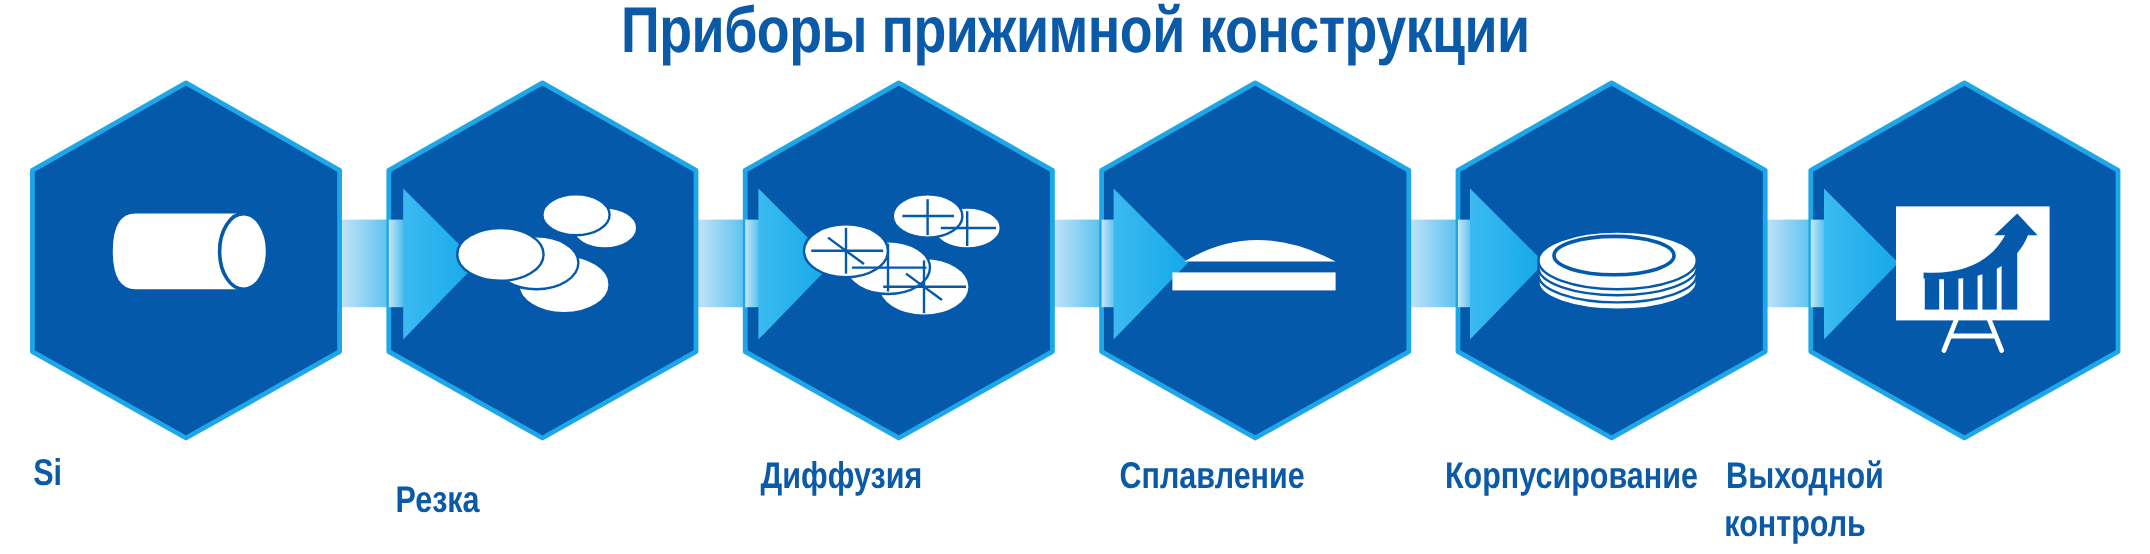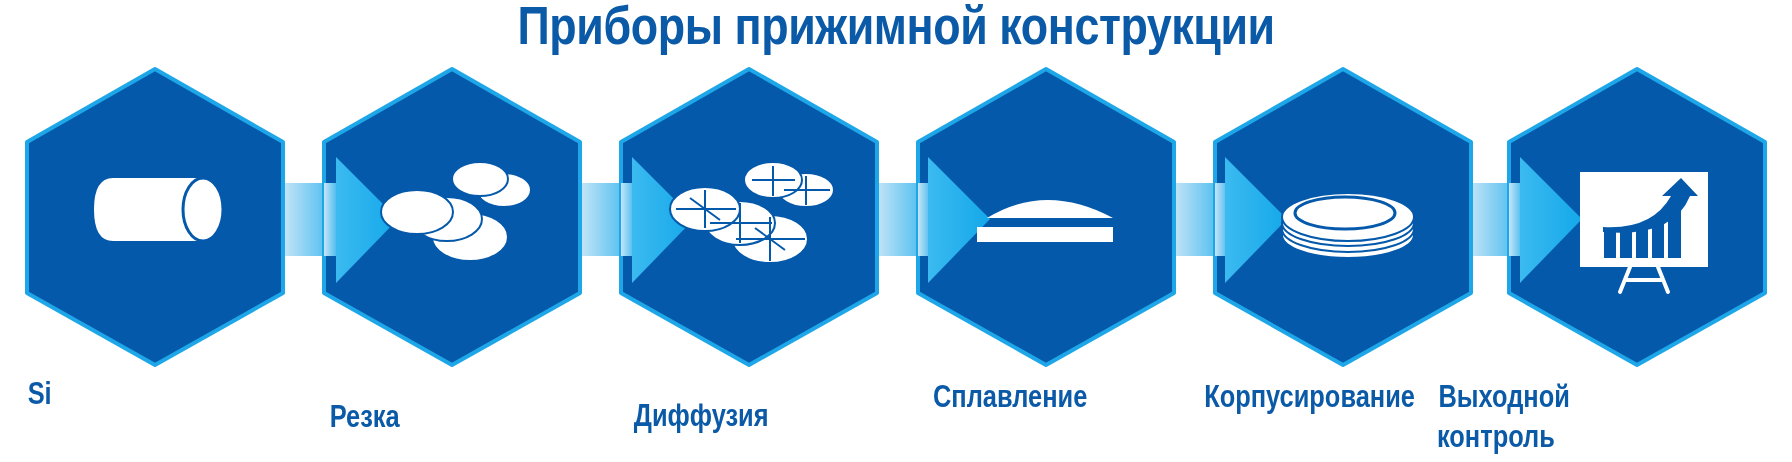--- a/index.html
+++ b/index.html
@@ -138,19 +138,19 @@
         <line x1="1630" y1="267" x2="1620" y2="292"></line>
         <line x1="1658" y1="267" x2="1668" y2="292"></line>
         <line x1="1626" y1="280" x2="1662" y2="280"></line>
       </g>
     </g>
   </g>
 </svg>
 
 <div class="label" style="left:25px; top:374px;"><span>Si</span></div>
 <div class="label" style="left:322px; top:377px;margin-top:20px;"><span>Резка</span></div>
-<div class="label" style="left:619px; top:396px;"><span>Диффузия</span></div>
+<div class="label" style="left:619px; top:377px;"><span>Диффузия</span></div>
 <div class="label" style="left:916px; top:377px;text-decoration:underline;"><span>Сплавление</span></div>
 <div class="label" style="left:1181px; top:377px;"><span>Корпусирование</span></div>
 <div class="label" style="left:1424px; top:377px;">
   <span>Выходной</span><br>
   <span>контроль</span>
 </div>
 
 </body></html>

